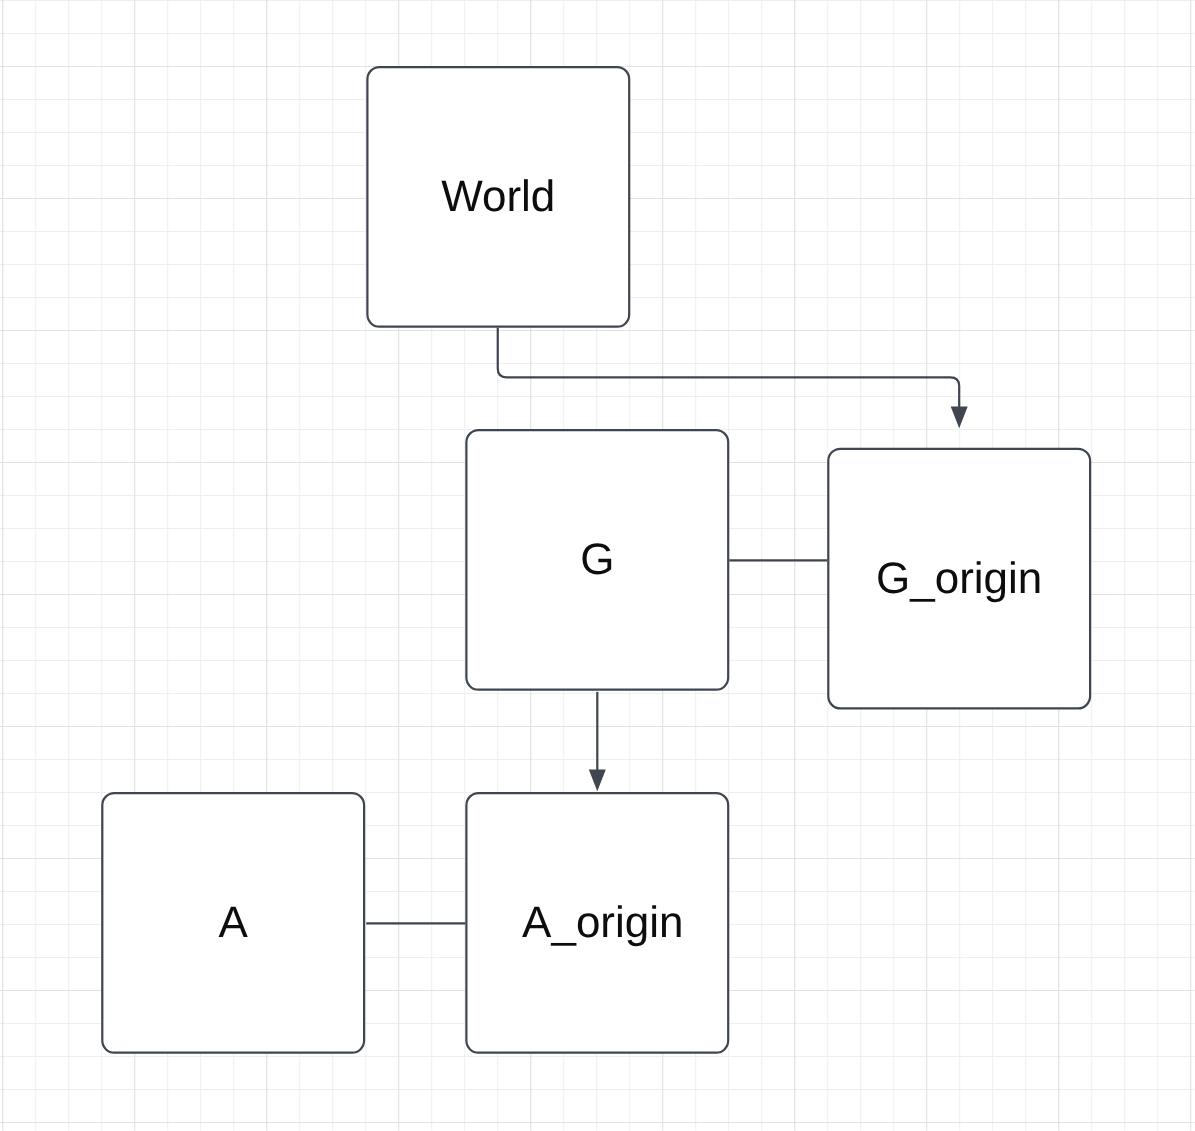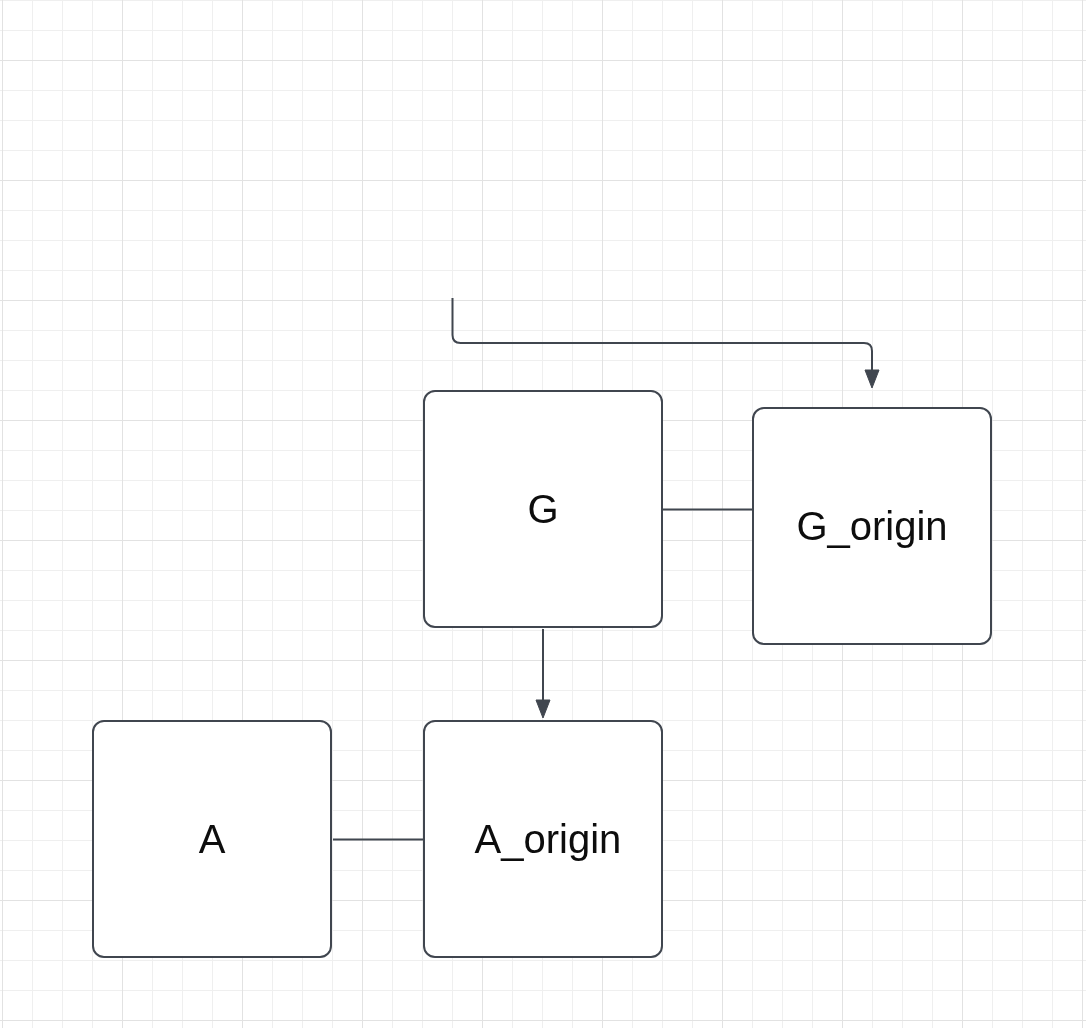--- a/index.html
+++ b/index.html
@@ -91,20 +91,23 @@
     </g>
     <g>
       <path d="M543 629 L543 700"></path>
       <polygon points="536,700 550,700 543,718"></polygon>
     </g>
     <g>
       <line x1="333" y1="839.5" x2="423" y2="839.5"></line>
     </g>
   </svg>
 
+  <div class="node node-world">
+    <span class="label">World</span>
+  </div>
 
   <div class="node node-g">
     <span class="label">G</span>
   </div>
 
   <div class="node node-g-origin">
     <span class="label">G_origin</span>
   </div>
 
   <div class="node node-a">

